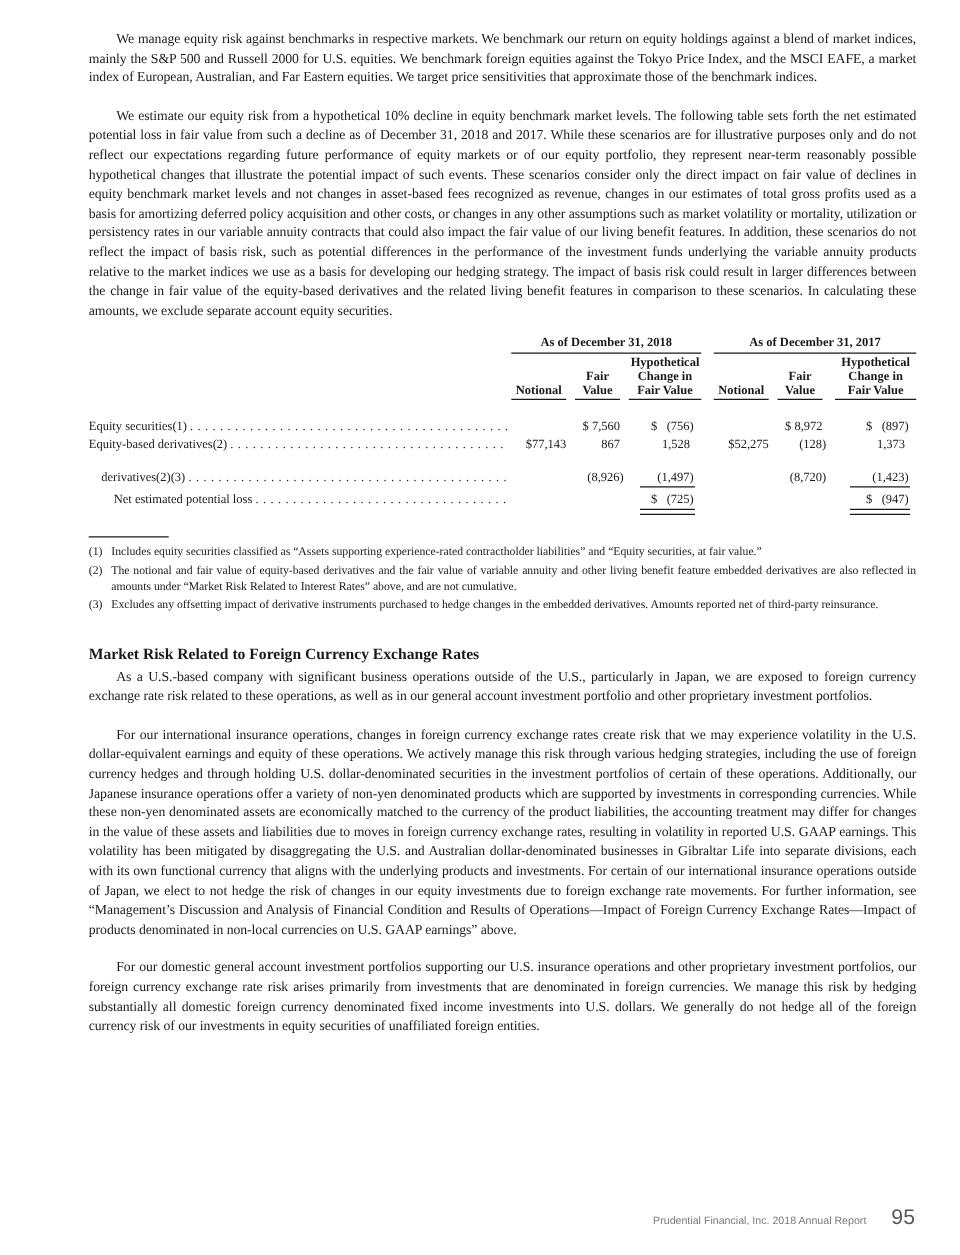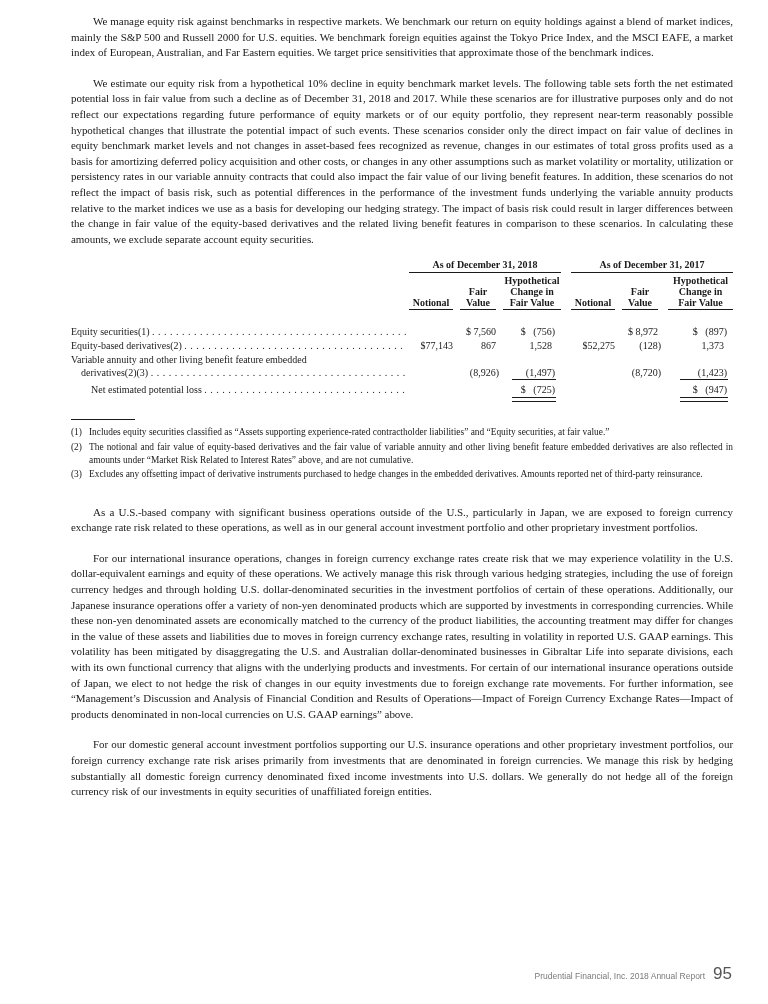--- a/index.html
+++ b/index.html
@@ -1,41 +1,41 @@
 <!DOCTYPE html>
 <html><head>
 <meta charset="utf-8">
 <style>
   html, body { margin: 0; padding: 0; background: #ffffff; }
   body {
     width: 768px; height: 1004px; position: relative; overflow: hidden;
     font-family: "Liberation Serif", serif; color: #1a1a1a;
   }
-  .page { position: absolute; left: 71px; top: 14px; width: 662px; }
+  .page { position: absolute; left: 71px; top: 24px; width: 662px; }
   p.body {
     margin: 0; font-size: 11px; line-height: 15.6px; text-align: justify;
     text-indent: 22px; letter-spacing: -0.05px;
   }
   .gap { height: 15px; }
   
   .tbl { position: relative; width: 662px; height: 150px; margin-top: 12px; font-size: 10px; }
   .tbl .abs { position: absolute; white-space: nowrap; }
   .hdr { font-weight: bold; text-align: center; line-height: 11px; }
   .rule { position: absolute; height: 1px; background: #1a1a1a; }
   .lbl { position: absolute; left: 0; font-size: 10px; line-height: 13px; white-space: nowrap; }
   .num { position: absolute; text-align: right; font-size: 10px; line-height: 13px; white-space: nowrap; }
   .dbl { position: absolute; height: 3px; border-top: 1px solid #1a1a1a; border-bottom: 1px solid #1a1a1a; }
   .fn-rule { width: 64px; height: 1px; background: #1a1a1a; margin-top: 10px; }
   .fn { display: flex; font-size: 9.4px; line-height: 12.6px; margin-top: 2px; text-align: justify; }
   .fn .mk { width: 18px; flex: none; }
   .fn .tx { flex: 1; }
   h2.sec { font-size: 12.5px; font-weight: bold; margin: 0 0 4px 0; line-height: 16px; }
   .footer {
     position: absolute; right: 36px; top: 964px; font-family: "Liberation Sans", sans-serif;
-    font-size: 8.5px; color: #7a7a7a; display: flex; align-items: baseline; gap: 8px;
+    font-size: 8.5px; color: #7a7a7a; display: flex; align-items: baseline; gap: 20px;
   }
   .footer .pg { font-size: 17px; color: #555; }
 </style>
 </head>
 <body>
 
 <div class="page">
   <p class="body">We manage equity risk against benchmarks in respective markets. We benchmark our return on equity holdings against a blend of market indices, mainly the S&amp;P 500 and Russell 2000 for U.S. equities. We benchmark foreign equities against the Tokyo Price Index, and the MSCI EAFE, a market index of European, Australian, and Far Eastern equities. We target price sensitivities that approximate those of the benchmark indices.</p>
   <div class="gap"></div>
   <p class="body">We estimate our equity risk from a hypothetical 10% decline in equity benchmark market levels. The following table sets forth the net estimated potential loss in fair value from such a decline as of December 31, 2018 and 2017. While these scenarios are for illustrative purposes only and do not reflect our expectations regarding future performance of equity markets or of our equity portfolio, they represent near-term reasonably possible hypothetical changes that illustrate the potential impact of such events. These scenarios consider only the direct impact on fair value of declines in equity benchmark market levels and not changes in asset-based fees recognized as revenue, changes in our estimates of total gross profits used as a basis for amortizing deferred policy acquisition and other costs, or changes in any other assumptions such as market volatility or mortality, utilization or persistency rates in our variable annuity contracts that could also impact the fair value of our living benefit features. In addition, these scenarios do not reflect the impact of basis risk, such as potential differences in the performance of the investment funds underlying the variable annuity products relative to the market indices we use as a basis for developing our hedging strategy. The impact of basis risk could result in larger differences between the change in fair value of the equity-based derivatives and the related living benefit features in comparison to these scenarios. In calculating these amounts, we exclude separate account equity securities.</p>
@@ -84,23 +84,20 @@
     <div class="rule" style="left:551px; top:50px; width:36px;"></div>
     <div class="rule" style="left:597px; top:50px; width:65px;"></div>
 
 
     <div class="lbl" style="top:66px; width:335px; overflow:hidden;">
       <span>Equity securities(1)</span> <span style="letter-spacing:0.5px">. . . . . . . . . . . . . . . . . . . . . . . . . . . . . . . . . . . . . . . . . . . . . . . . . . . . . . . . . . . . . . . . . . . . . . . . . .</span>
     </div>
     <div class="lbl" style="top:80px; width:335px; overflow:hidden;">
       <span>Equity-based derivatives(2)</span> <span style="letter-spacing:0.5px">. . . . . . . . . . . . . . . . . . . . . . . . . . . . . . . . . . . . . . . . . . . . . . . . . . . . . . . . . . . . . . . . . . . . . . . . . .</span>
     </div>
-    <div class="lbl" style="top:94px; width:335px; overflow:hidden;">
-      <span>Variable annuity and other living benefit feature embedded</span>
-    </div>
     <div class="lbl" style="top:107px; left:10px; width:325px; overflow:hidden;">
       <span>derivatives(2)(3)</span> <span style="letter-spacing:0.5px">. . . . . . . . . . . . . . . . . . . . . . . . . . . . . . . . . . . . . . . . . . . . . . . . . . . . . . . . . . . . . . . . . . . . . . . . . .</span>
     </div>
     <div class="lbl" style="top:124px; left:20px; width:315px; overflow:hidden;">
       <span>Net estimated potential loss</span> <span style="letter-spacing:0.5px">. . . . . . . . . . . . . . . . . . . . . . . . . . . . . . . . . . . . . . . . . . . . . . . . . . . . . . . . . . . . . . . . . . . . . . . . . .</span>
     </div>
 
     <div class="num" style="left:338px; top:66px; width:44px;"></div>
     <div class="num" style="left:380px; top:66px; width:45px;">$ 7,560</div>
     <div class="num" style="left:432px; top:66px; width:52px; white-space:pre;">$   (756)</div>
@@ -138,20 +135,21 @@
   <div class="fn">
     <span class="mk">(2)</span>
     <span class="tx">The notional and fair value of equity-based derivatives and the fair value of variable annuity and other living benefit feature embedded derivatives are also reflected in amounts under “Market Risk Related to Interest Rates” above, and are not cumulative.</span>
   </div>
   <div class="fn">
     <span class="mk">(3)</span>
     <span class="tx">Excludes any offsetting impact of derivative instruments purchased to hedge changes in the embedded derivatives. Amounts reported net of third-party reinsurance.</span>
   </div>
 
   <div style="height:24px;"></div>
+  <h2 class="sec">Market Risk Related to Foreign Currency Exchange Rates</h2>
   <p class="body">As a U.S.-based company with significant business operations outside of the U.S., particularly in Japan, we are exposed to foreign currency exchange rate risk related to these operations, as well as in our general account investment portfolio and other proprietary investment portfolios.</p>
   <div class="gap"></div>
   <p class="body">For our international insurance operations, changes in foreign currency exchange rates create risk that we may experience volatility in the U.S. dollar-equivalent earnings and equity of these operations. We actively manage this risk through various hedging strategies, including the use of foreign currency hedges and through holding U.S. dollar-denominated securities in the investment portfolios of certain of these operations. Additionally, our Japanese insurance operations offer a variety of non-yen denominated products which are supported by investments in corresponding currencies. While these non-yen denominated assets are economically matched to the currency of the product liabilities, the accounting treatment may differ for changes in the value of these assets and liabilities due to moves in foreign currency exchange rates, resulting in volatility in reported U.S. GAAP earnings. This volatility has been mitigated by disaggregating the U.S. and Australian dollar-denominated businesses in Gibraltar Life into separate divisions, each with its own functional currency that aligns with the underlying products and investments. For certain of our international insurance operations outside of Japan, we elect to not hedge the risk of changes in our equity investments due to foreign exchange rate movements. For further information, see “Management’s Discussion and Analysis of Financial Condition and Results of Operations—Impact of Foreign Currency Exchange Rates—Impact of products denominated in non-local currencies on U.S. GAAP earnings” above.</p>
   <div class="gap"></div>
   <p class="body">For our domestic general account investment portfolios supporting our U.S. insurance operations and other proprietary investment portfolios, our foreign currency exchange rate risk arises primarily from investments that are denominated in foreign currencies. We manage this risk by hedging substantially all domestic foreign currency denominated fixed income investments into U.S. dollars. We generally do not hedge all of the foreign currency risk of our investments in equity securities of unaffiliated foreign entities.</p>
 </div>
 
 <div class="footer">
   <span>Prudential Financial, Inc. 2018 Annual Report</span>
   <span class="pg">95</span>

